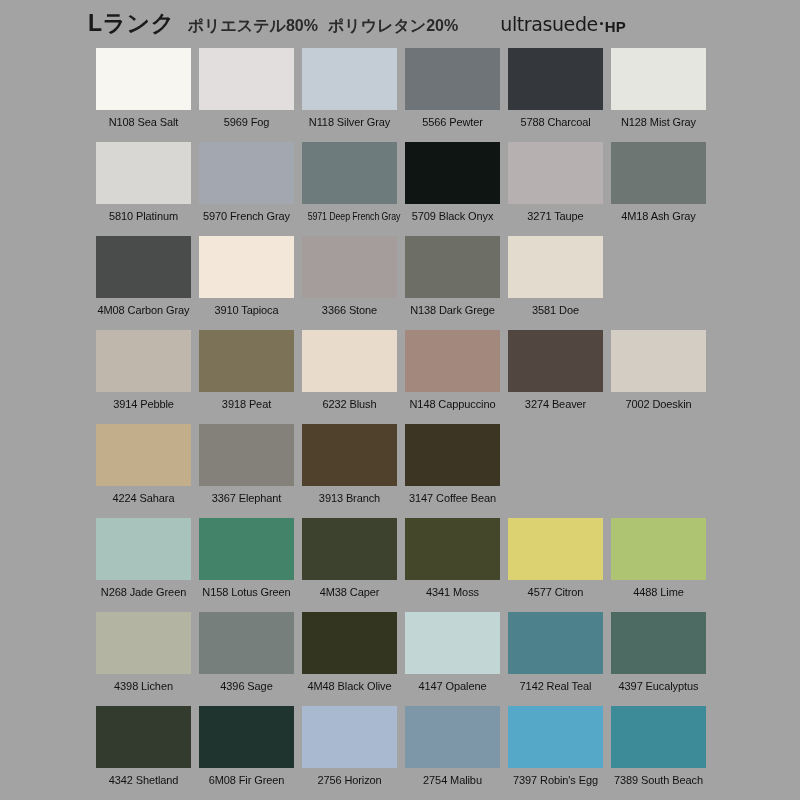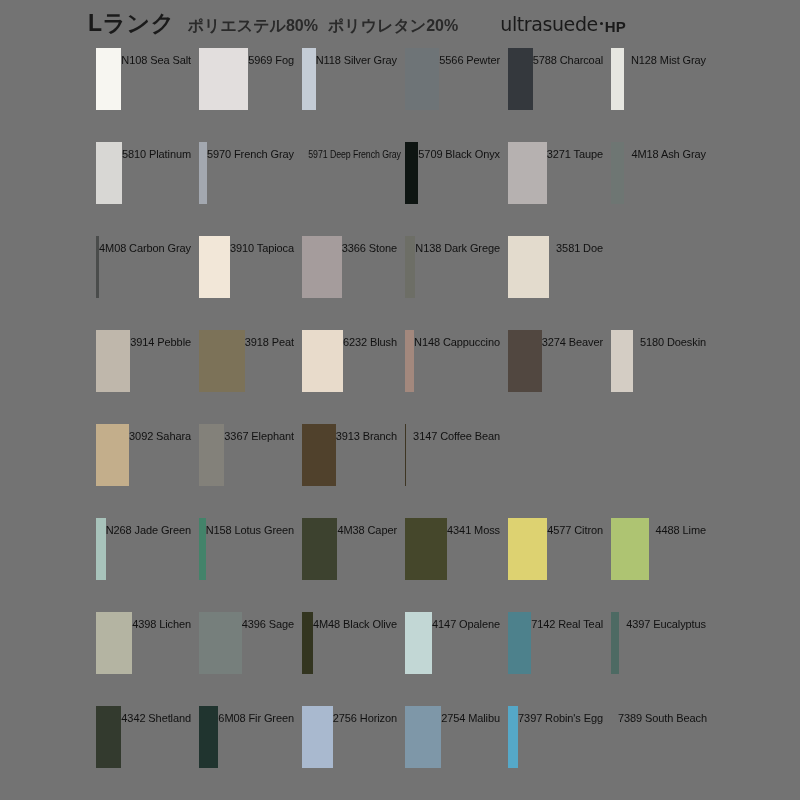--- a/index.html
+++ b/index.html
@@ -11,21 +11,21 @@
     width: 800px;
     height: 800px;
     font-family: "Liberation Sans", sans-serif;
     color: #111111;
     overflow: hidden;
   }
   #page {
     position: relative;
     width: 800px;
     height: 800px;
-    background: #737373;
+    background: #a3a3a3;
   }
 
   
   #header {
     position: absolute;
     left: 88px;
     top: 12px;
     width: 700px;
     height: 34px;
     display: flex;
@@ -89,25 +89,24 @@
     width: 640px;
   }
   .swatch-row {
     display: flex;
     height: 94px;
   }
   .swatch-cell {
     width: 95px;
     margin-right: 8px;
     display: flex;
-    flex-direction: row;
+    flex-direction: column;
   }
   .swatch-cell:last-child {
     margin-right: 0;
-    gap: 7px;
   }
   .swatch-chip {
     width: 95px;
     height: 62px;
     display: block;
   }
   .swatch-label {
     margin-top: 6px;
     font-size: 11px;
     line-height: 13px;
@@ -230,27 +229,27 @@
         <div class="swatch-cell">
           <div class="swatch-chip" style="background: rgb(163, 136, 125);"></div>
           <div class="swatch-label">N148 Cappuccino</div>
         </div>
         <div class="swatch-cell">
           <div class="swatch-chip" style="background: rgb(81, 71, 64);"></div>
           <div class="swatch-label">3274 Beaver</div>
         </div>
         <div class="swatch-cell">
           <div class="swatch-chip" style="background: rgb(212, 205, 196);"></div>
-          <div class="swatch-label">5180 Doeskin</div>
+          <div class="swatch-label">7002 Doeskin</div>
         </div>
       </div>
       <div class="swatch-row">
         <div class="swatch-cell">
           <div class="swatch-chip" style="background: rgb(195, 174, 139);"></div>
-          <div class="swatch-label">3092 Sahara</div>
+          <div class="swatch-label">4224 Sahara</div>
         </div>
         <div class="swatch-cell">
           <div class="swatch-chip" style="background: rgb(131, 129, 122);"></div>
           <div class="swatch-label">3367 Elephant</div>
         </div>
         <div class="swatch-cell">
           <div class="swatch-chip" style="background: rgb(80, 65, 44);"></div>
           <div class="swatch-label">3913 Branch</div>
         </div>
         <div class="swatch-cell">

